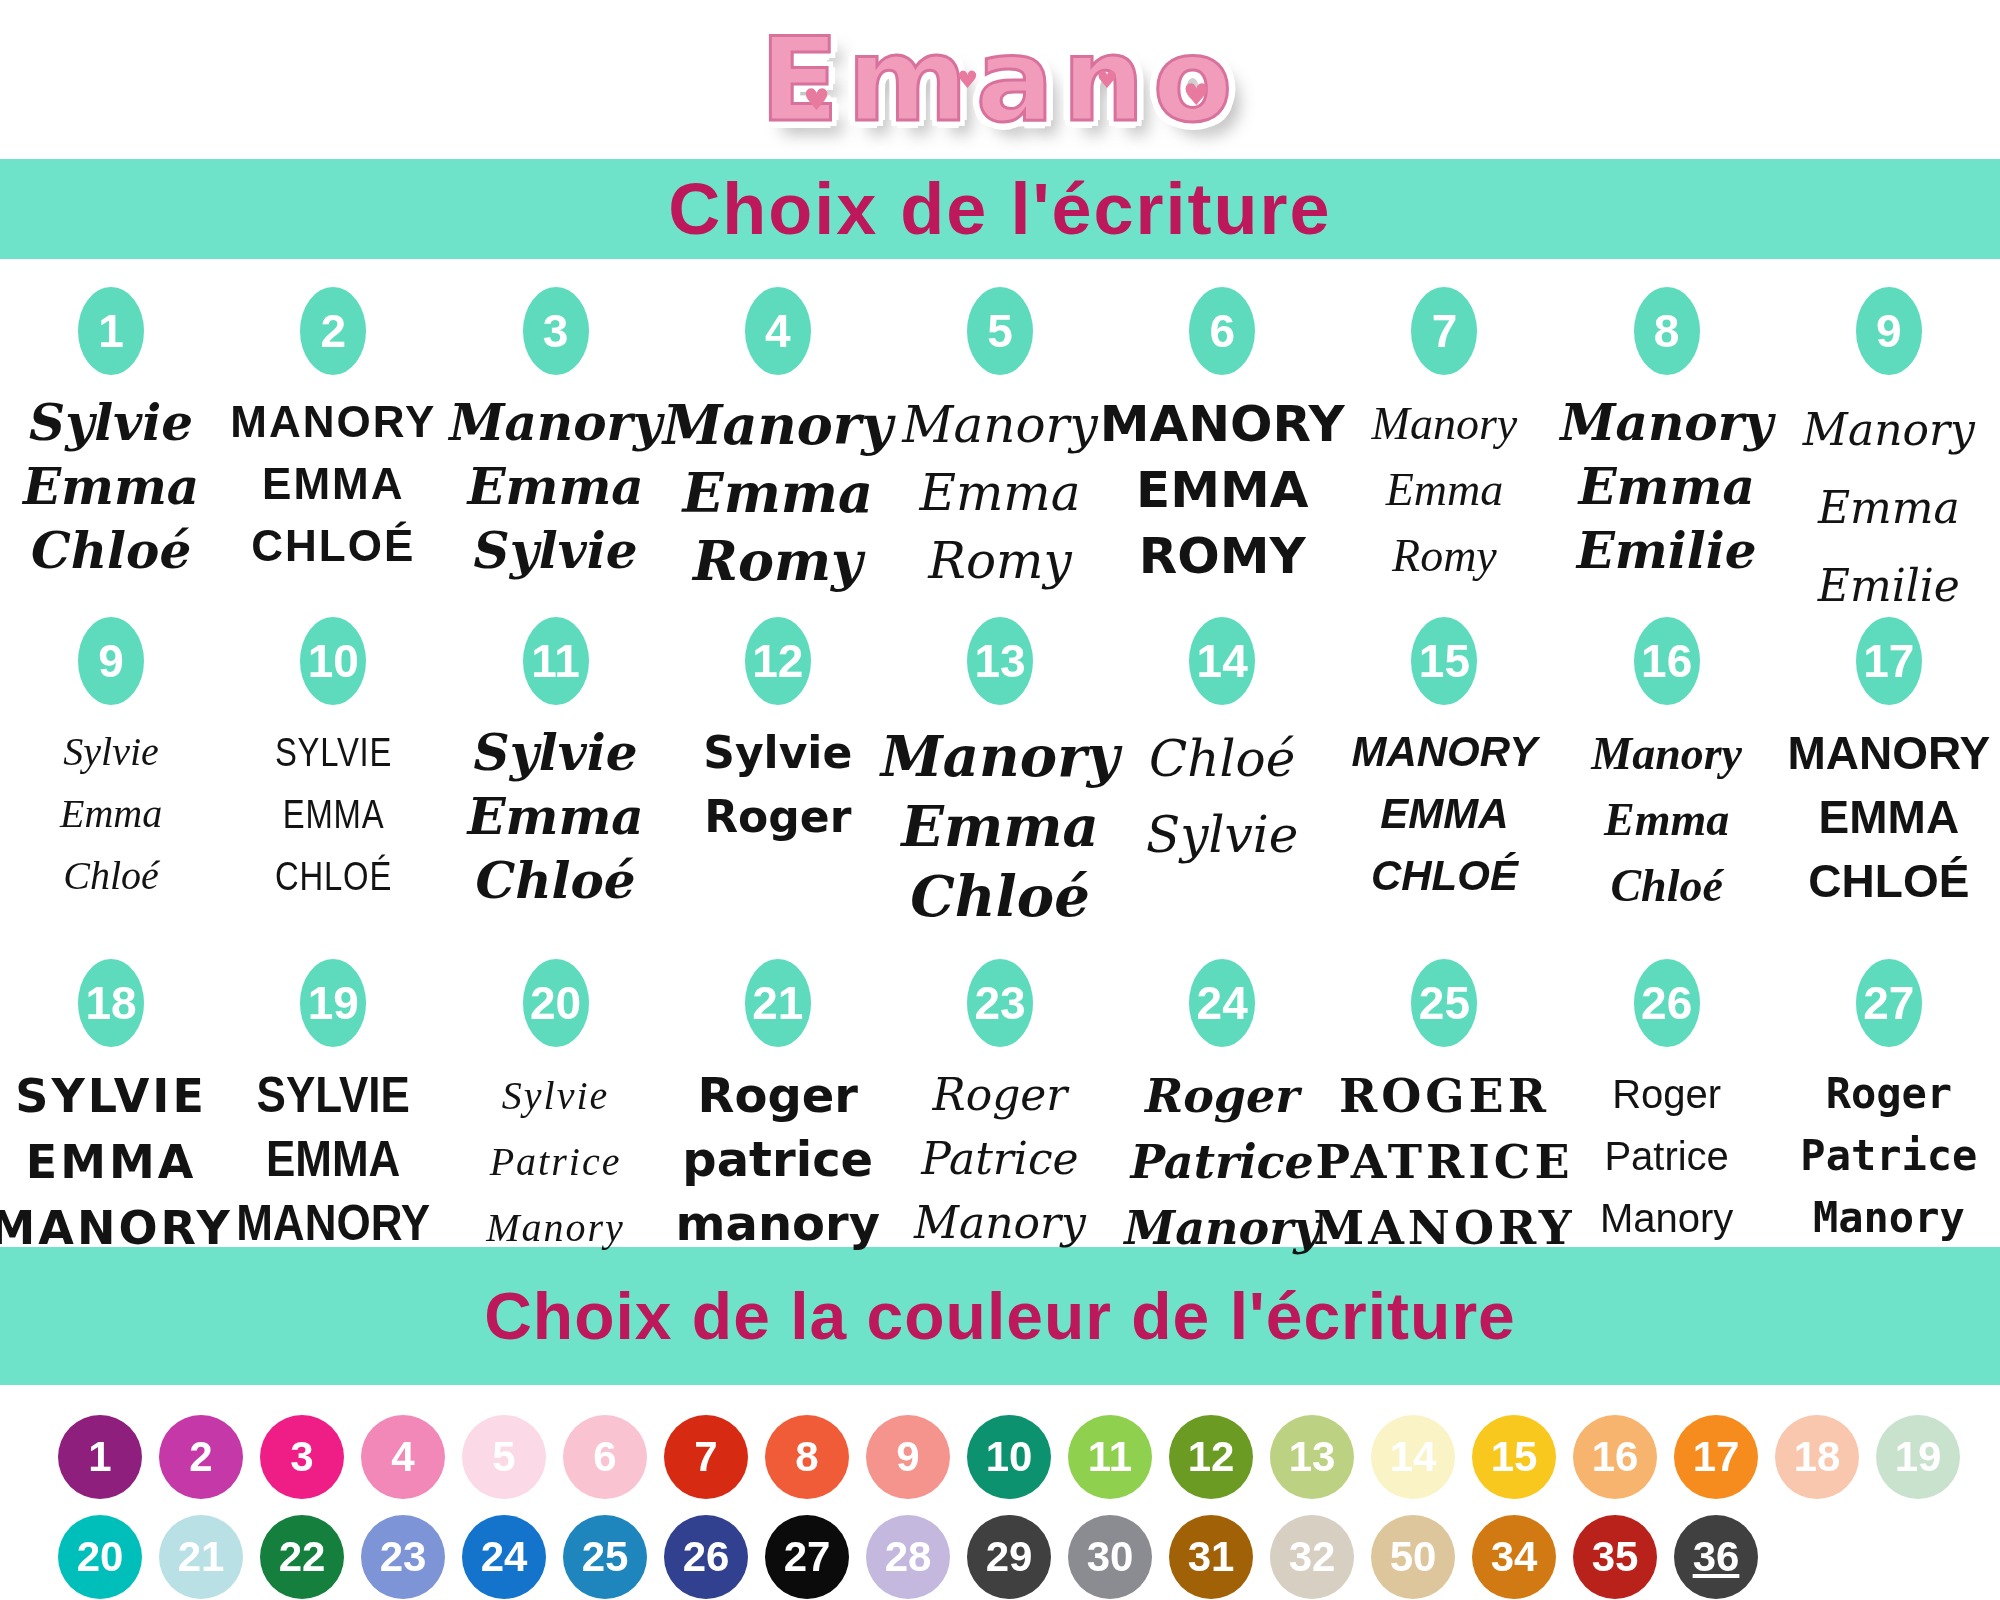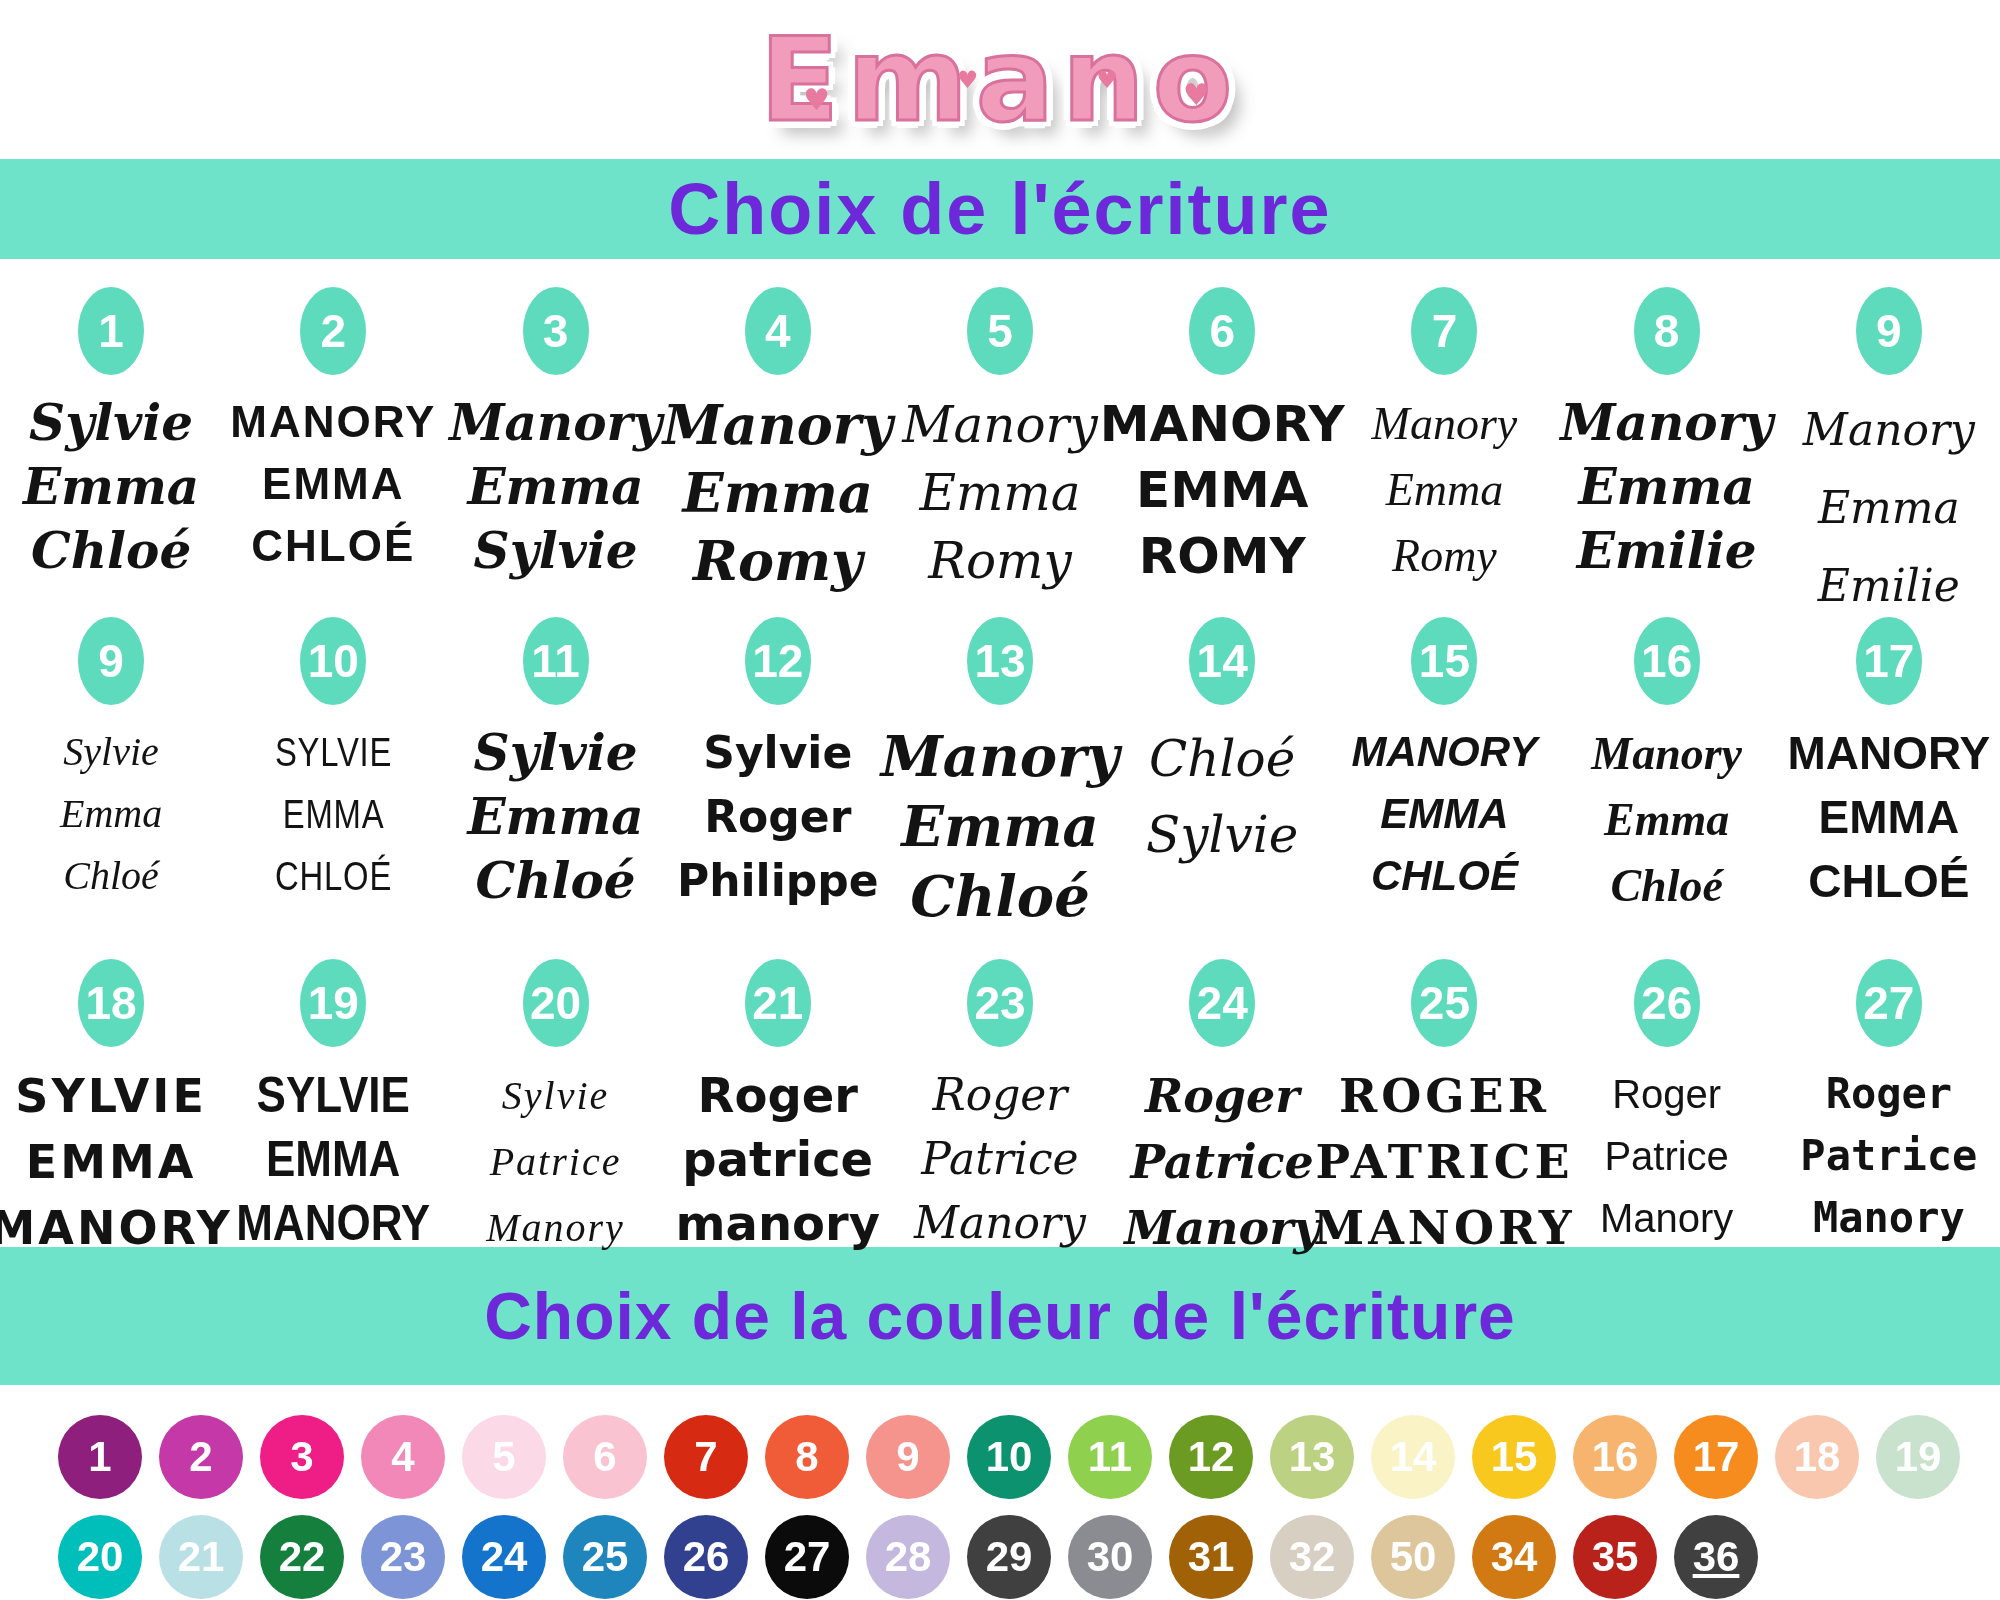--- a/index.html
+++ b/index.html
@@ -17,21 +17,21 @@
           -8px 0 0 #fff, 8px 0 0 #fff, 0 -8px 0 #fff, 0 8px 0 #fff,
           12px 14px 16px rgba(110,110,110,.45);}
   .logo-heart{position:absolute;font-size:30px;color:#E8799F;-webkit-text-stroke:0;
         text-shadow:none;}
   .logo-heart.h1{left:9%;top:52%;}
   .logo-heart.h2{left:41%;top:40%;font-size:24px;}
   .logo-heart.h3{left:70%;top:40%;font-size:24px;}
   .logo-heart.h4{left:88%;top:48%;}
 
   
-  .banner{background:var(--teal,#6FE3C9);color:#6d28d9;display:flex;align-items:center;
+  .banner{background:var(--teal,#6FE3C9);color:#be185d;display:flex;align-items:center;
           justify-content:center;font-weight:bold;white-space:nowrap;}
   .banner.b1{height:100px;font-size:72px;letter-spacing:2px;}
   .banner.b2{height:138px;font-size:66px;letter-spacing:1px;}
 
   
   .fonts{width:2000px;}
   .font-row{display:flex;}
   .font-row.r1{margin-top:28px;height:330px;}
   .font-row.r2{height:342px;}
   .font-row.r3{height:288px;}
@@ -193,21 +193,20 @@
             <div>Sylvie</div>
             <div>Emma</div>
             <div>Chloé</div>
           </div>
         </div>
         <div class="font-cell">
           <div class="badge">12</div>
           <div class="sample st-brush-bold">
             <div>Sylvie</div>
             <div>Roger</div>
-            <div>Philippe</div>
           </div>
         </div>
         <div class="font-cell">
           <div class="badge">13</div>
           <div class="sample st-script-heavy">
             <div>Manory</div>
             <div>Emma</div>
             <div>Chloé</div>
           </div>
         </div>

